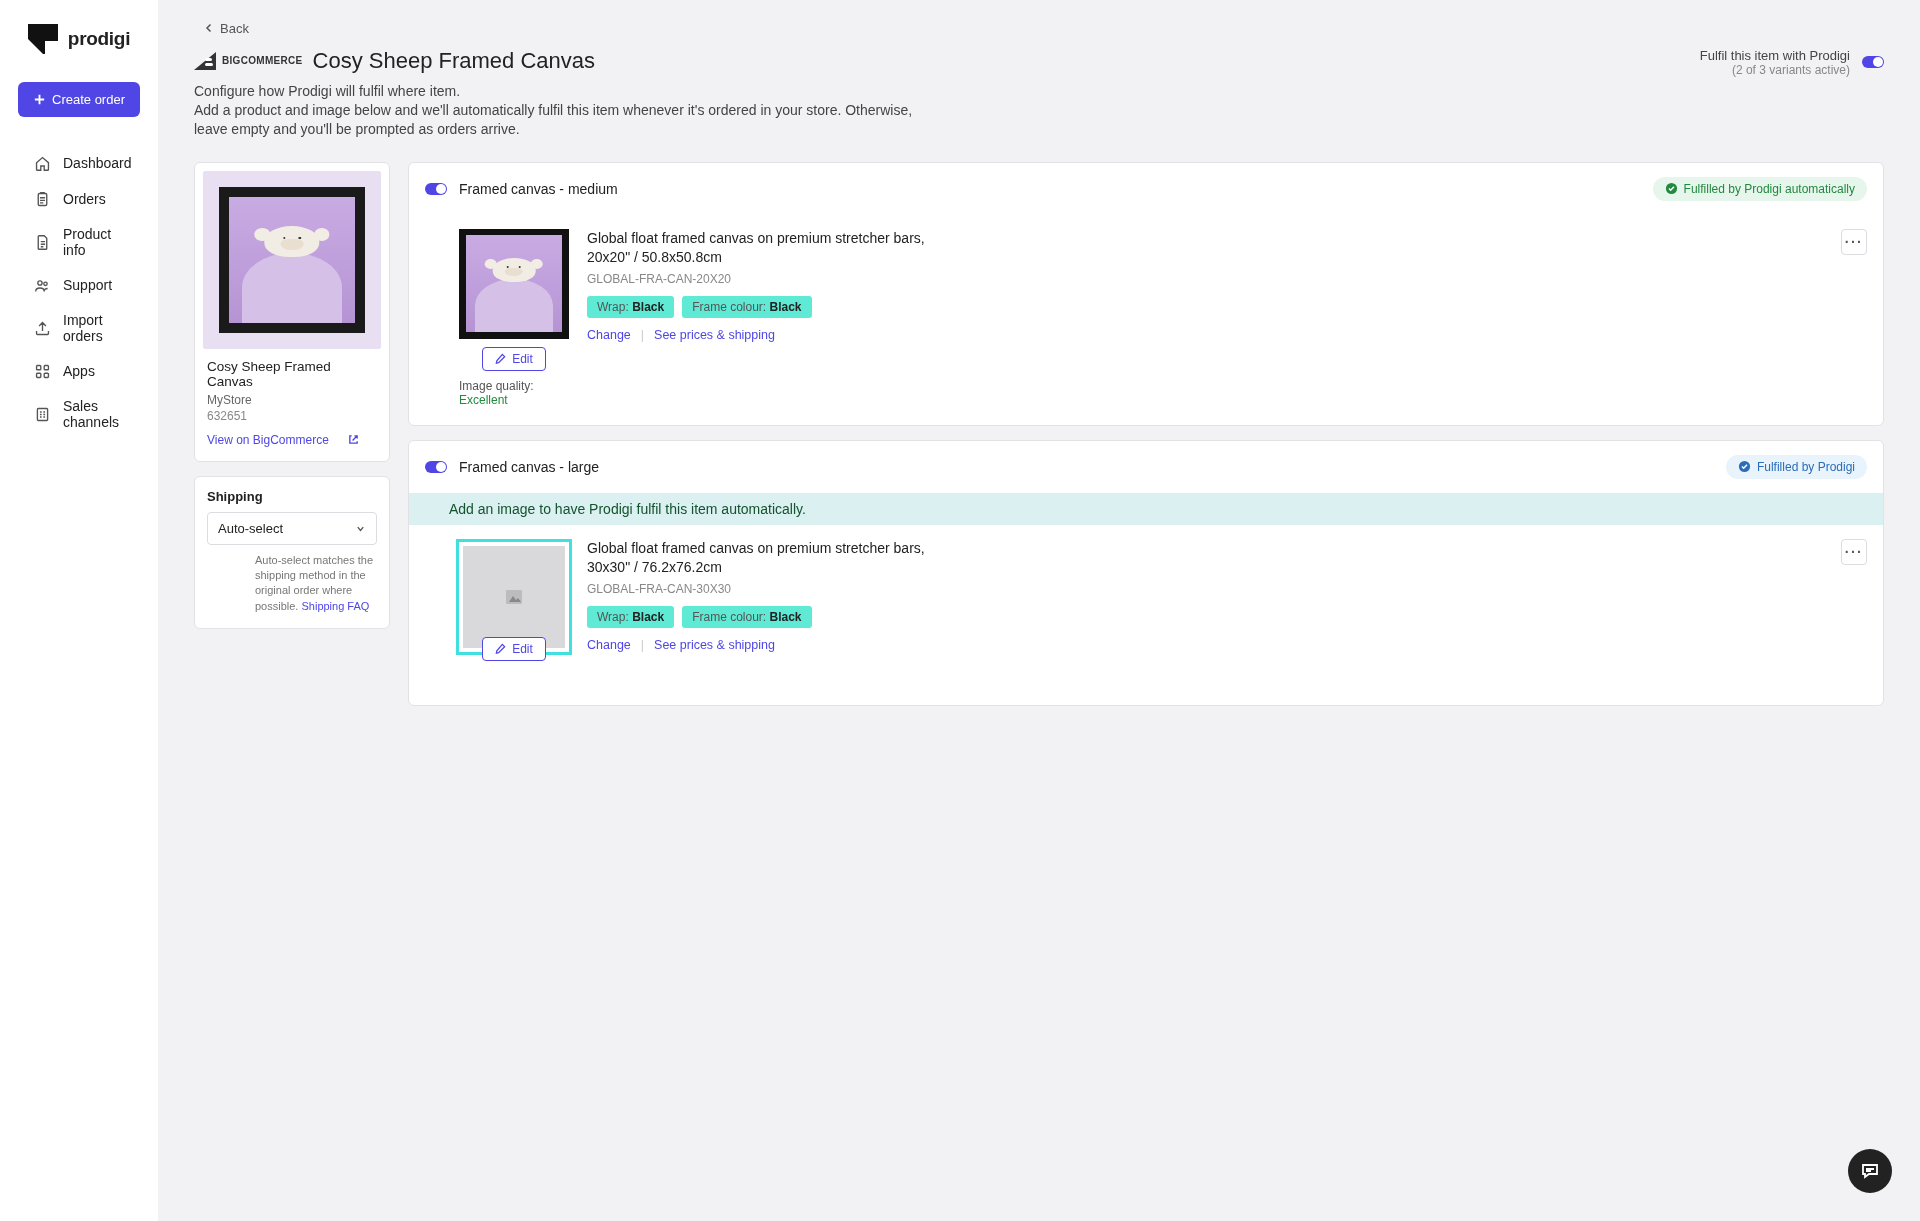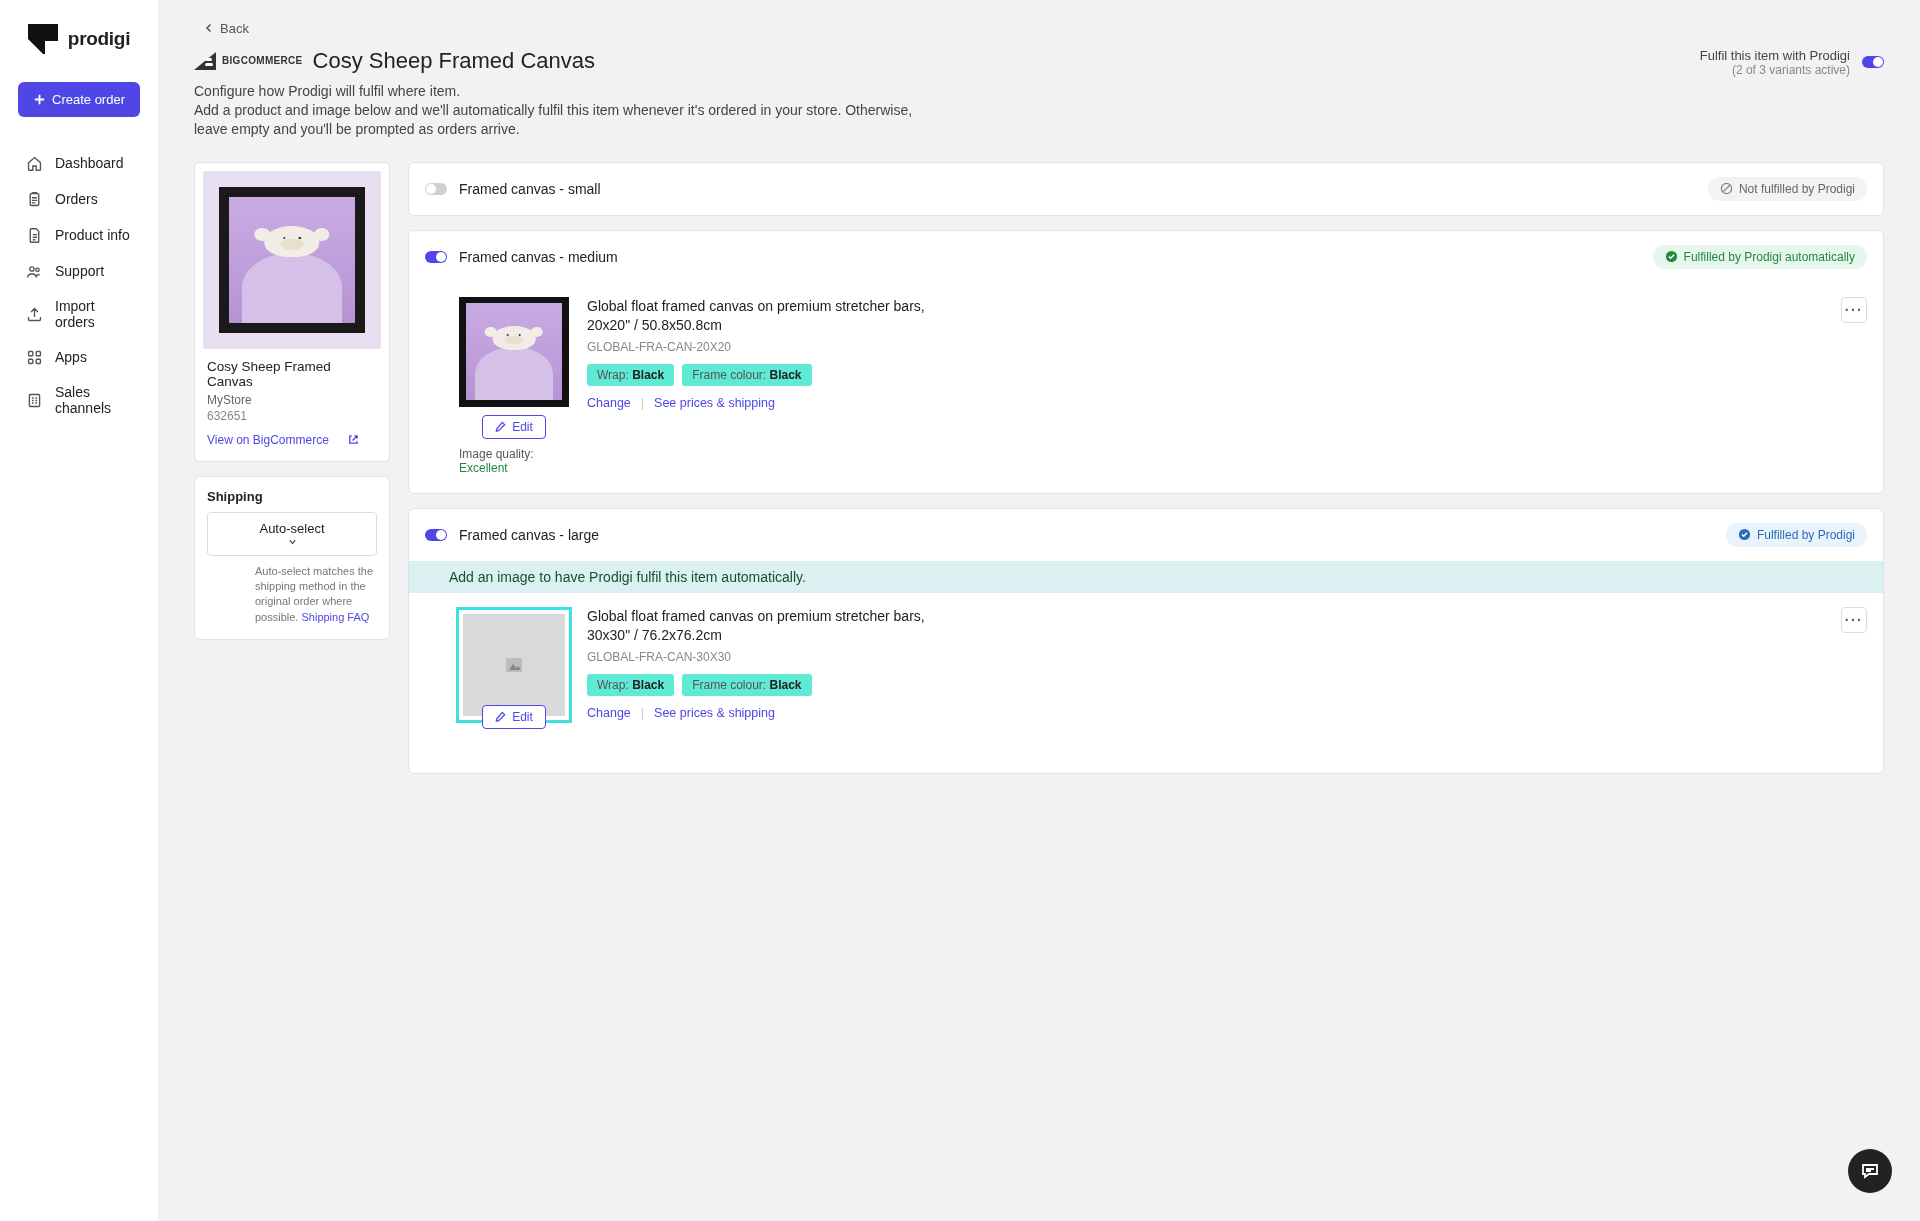--- a/index.html
+++ b/index.html
@@ -6,21 +6,21 @@
 body { font-family: -apple-system, BlinkMacSystemFont, 'Segoe UI', sans-serif; background: #f2f2f4; color: #222; font-size: 14px; }
 .app { display: flex; min-height: 100vh; }
 
 
 .sidebar { width: 158px; background: #fff; display: flex; flex-direction: column; padding: 24px 0 16px; }
 .logo { display: flex; align-items: center; justify-content: center; gap: 10px; margin-bottom: 28px; padding: 0 18px; }
 .logo-mark { width: 30px; height: 30px; }
 .logo-text { font-weight: 600; font-size: 19px; letter-spacing: -0.3px; }
 .create-order-btn { margin: 0 18px 28px; background: #4f46e5; color: #fff; border: none; border-radius: 6px; padding: 10px 14px; font-size: 13px; font-weight: 500; display: flex; align-items: center; justify-content: center; gap: 6px; cursor: pointer; }
 .nav-list { list-style: none; flex: 1; }
-.nav-list li { display: flex; align-items: center; gap: 12px; padding: 9px 25px; cursor: pointer; font-size: 14px; color: #222; }
+.nav-list li { display: flex; align-items: center; gap: 12px; padding: 9px 33px; cursor: pointer; font-size: 14px; color: #222; }
 .nav-list .icon { width: 18px; height: 18px; flex-shrink: 0; display: flex; align-items: center; justify-content: center; color: #555; }
 .nav-bottom { list-style: none; margin-top: auto; }
 .nav-bottom li { display: flex; align-items: center; gap: 12px; padding: 9px 18px; cursor: pointer; font-size: 14px; color: #222; }
 
 
 .main { flex: 1; padding: 20px 36px 40px; position: relative; }
 .back-link { display: inline-flex; align-items: center; gap: 6px; color: #555; font-size: 13px; margin-bottom: 12px; cursor: pointer; margin-left: 10px; }
 .header-row { display: flex; align-items: flex-start; justify-content: space-between; margin-bottom: 4px; }
 .title-block { display: flex; align-items: center; gap: 10px; }
 .bc-logo { display: flex; align-items: center; gap: 2px; font-size: 10px; font-weight: 700; letter-spacing: 0.3px; color: #333; }
@@ -40,21 +40,21 @@
 .product-card { padding: 8px 8px 14px; }
 .product-thumb { width: 100%; aspect-ratio: 1; background: #e9dff2; border-radius: 2px; display: flex; align-items: center; justify-content: center; margin-bottom: 10px; overflow: hidden; }
 .framed-art { width: 82%; aspect-ratio: 1; border: 10px solid #1a1a1a; background: #bda3d8; display: flex; align-items: center; justify-content: center; }
 .product-name { font-size: 13.5px; font-weight: 500; margin: 2px 4px 4px; }
 .product-store { font-size: 12px; color: #666; margin: 0 4px 2px; }
 .product-id { font-size: 12px; color: #888; margin: 0 4px 8px; }
 .view-link { font-size: 12px; color: #4f46e5; display: inline-flex; align-items: center; gap: 19px; margin: 0 4px; cursor: pointer; }
 
 .shipping-card { padding: 12px 12px 14px; }
 .shipping-title { font-size: 13px; font-weight: 600; margin-bottom: 8px; }
-.shipping-select { width: 100%; border: 1px solid #dcdce0; border-radius: 4px; padding: 8px 10px; font-size: 13px; background: #fff; display: flex; justify-content: space-between; align-items: center; cursor: pointer; flex-direction: column; }
+.shipping-select { width: 100%; border: 1px solid #dcdce0; border-radius: 4px; padding: 8px 10px; font-size: 13px; background: #fff; display: flex; justify-content: space-between; align-items: center; cursor: pointer; }
 .shipping-note { font-size: 11px; color: #777; margin-top: 8px; line-height: 1.4; margin-left: 48px; }
 .faq-link { color: #4f46e5; cursor: pointer; }
 
 
 .variant-card { padding: 0; margin-bottom: 14px; overflow: visible; }
 .variant-header { display: flex; align-items: center; justify-content: space-between; padding: 14px 16px; }
 .variant-header-left { display: flex; align-items: center; gap: 12px; }
 .variant-title { font-size: 14px; font-weight: 500; }
 
 .toggle { width: 22px; height: 12px; border-radius: 10px; position: relative; cursor: pointer; flex-shrink: 0; }
@@ -262,37 +262,20 @@
               </svg>
           </div>
           <div class="shipping-note">
             <span>Auto-select matches the shipping method in the original order where possible. </span><span class="faq-link">Shipping FAQ</span>
           </div>
         </div>
       </div>
 
       <div class="right-col">
 
-        <div class="card variant-card">
-          <div class="variant-header">
-            <div class="variant-header-left">
-              <div class="toggle off"></div>
-              <span class="variant-title">Framed canvas - small</span>
-            </div>
-            <span class="status-badge status-not">
-              <span class="status-icon">
-                  <svg width="13" height="13" viewBox="0 0 14 14" fill="none" stroke="#888" stroke-width="1.4">
-                    <circle cx="7" cy="7" r="5.5"></circle>
-                    <path d="M3.5 10.5l7-7"></path>
-                  </svg>
-                </span>
-              <span>Not fulfilled by Prodigi</span>
-            </span>
-          </div>
-        </div>
 
         <div class="card variant-card">
           <div class="variant-header">
             <div class="variant-header-left">
               <div class="toggle on"></div>
               <span class="variant-title">Framed canvas - medium</span>
             </div>
             <span class="status-badge status-auto">
               <span class="status-icon">
                   <svg width="13" height="13" viewBox="0 0 14 14">

